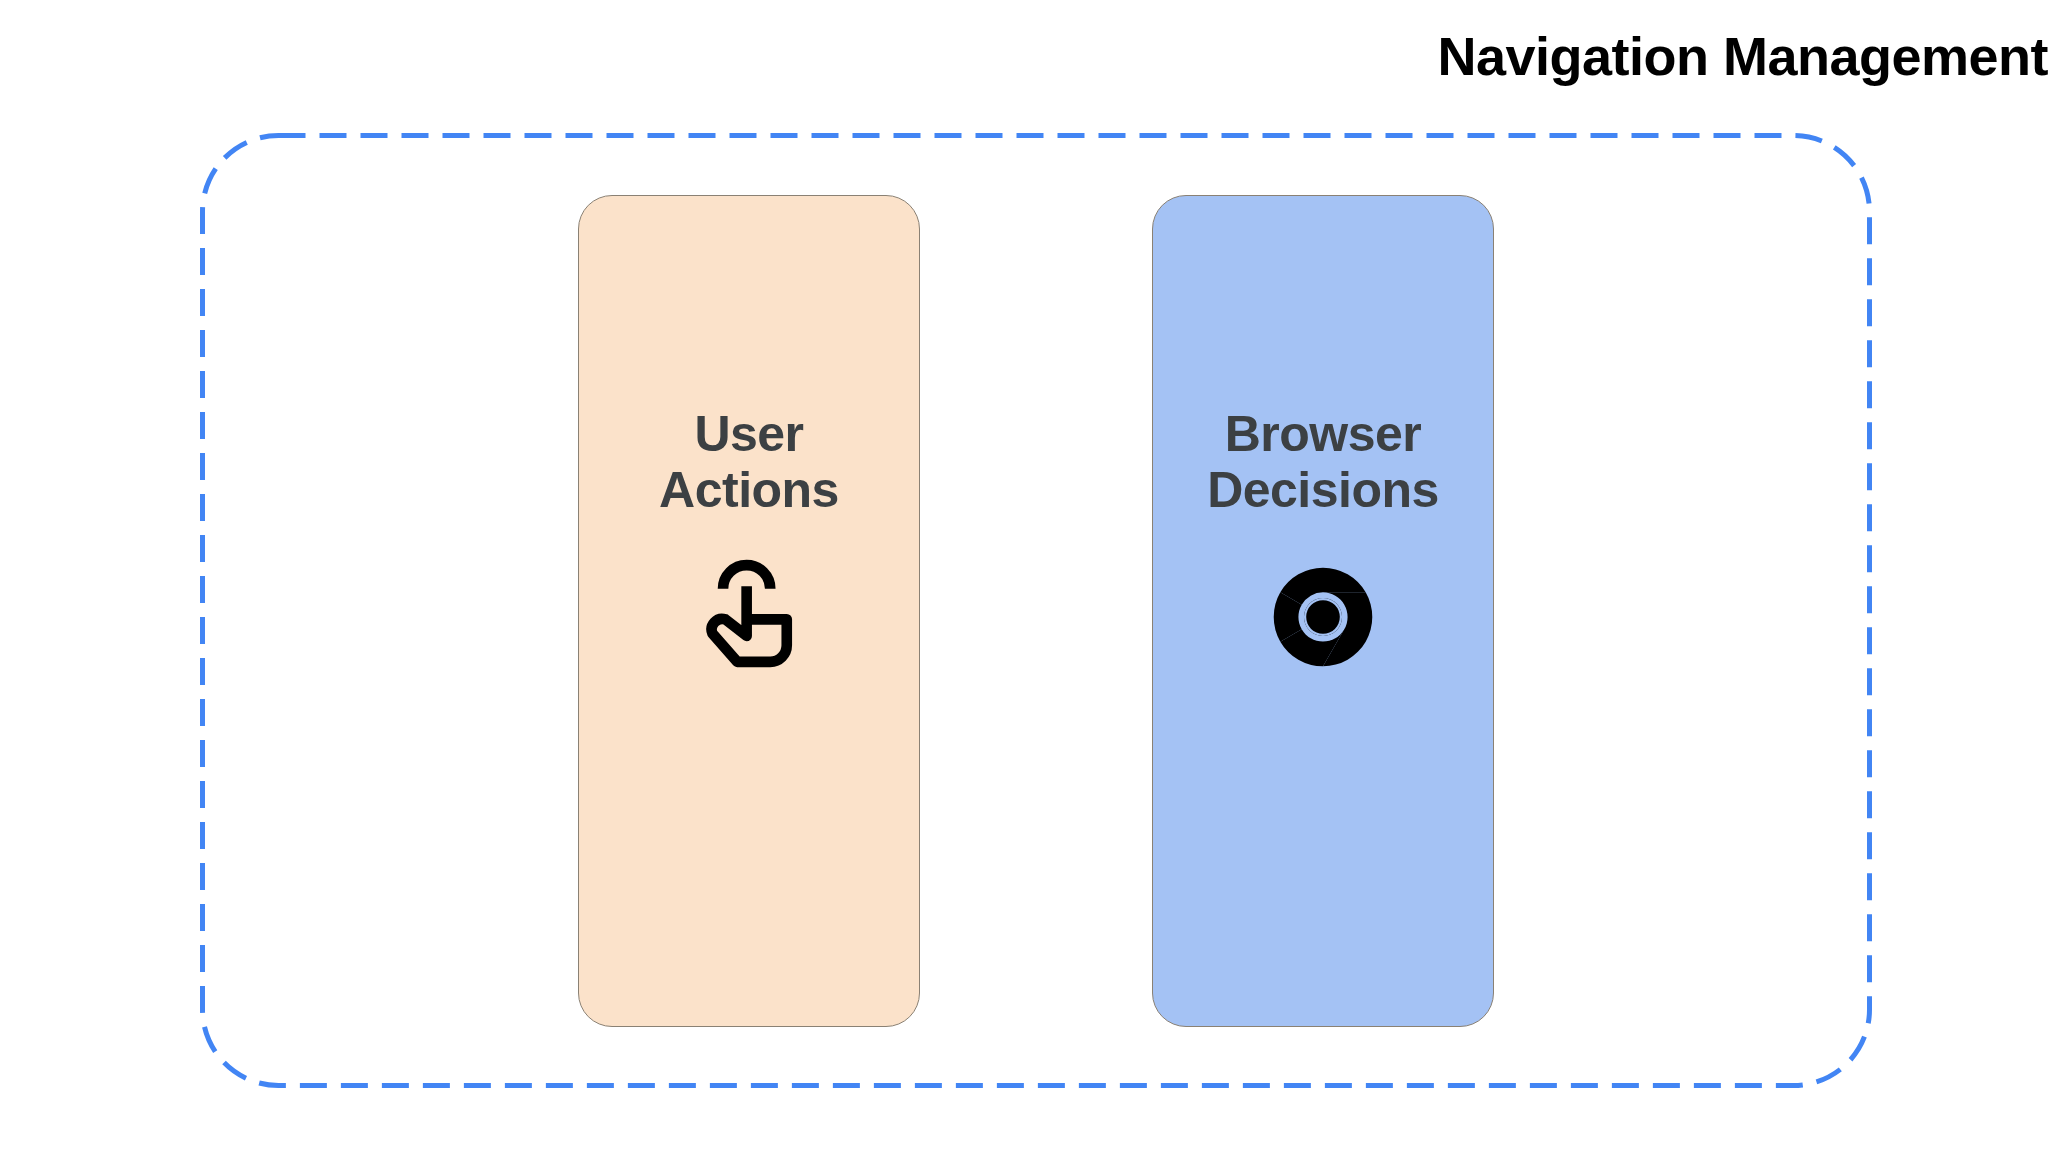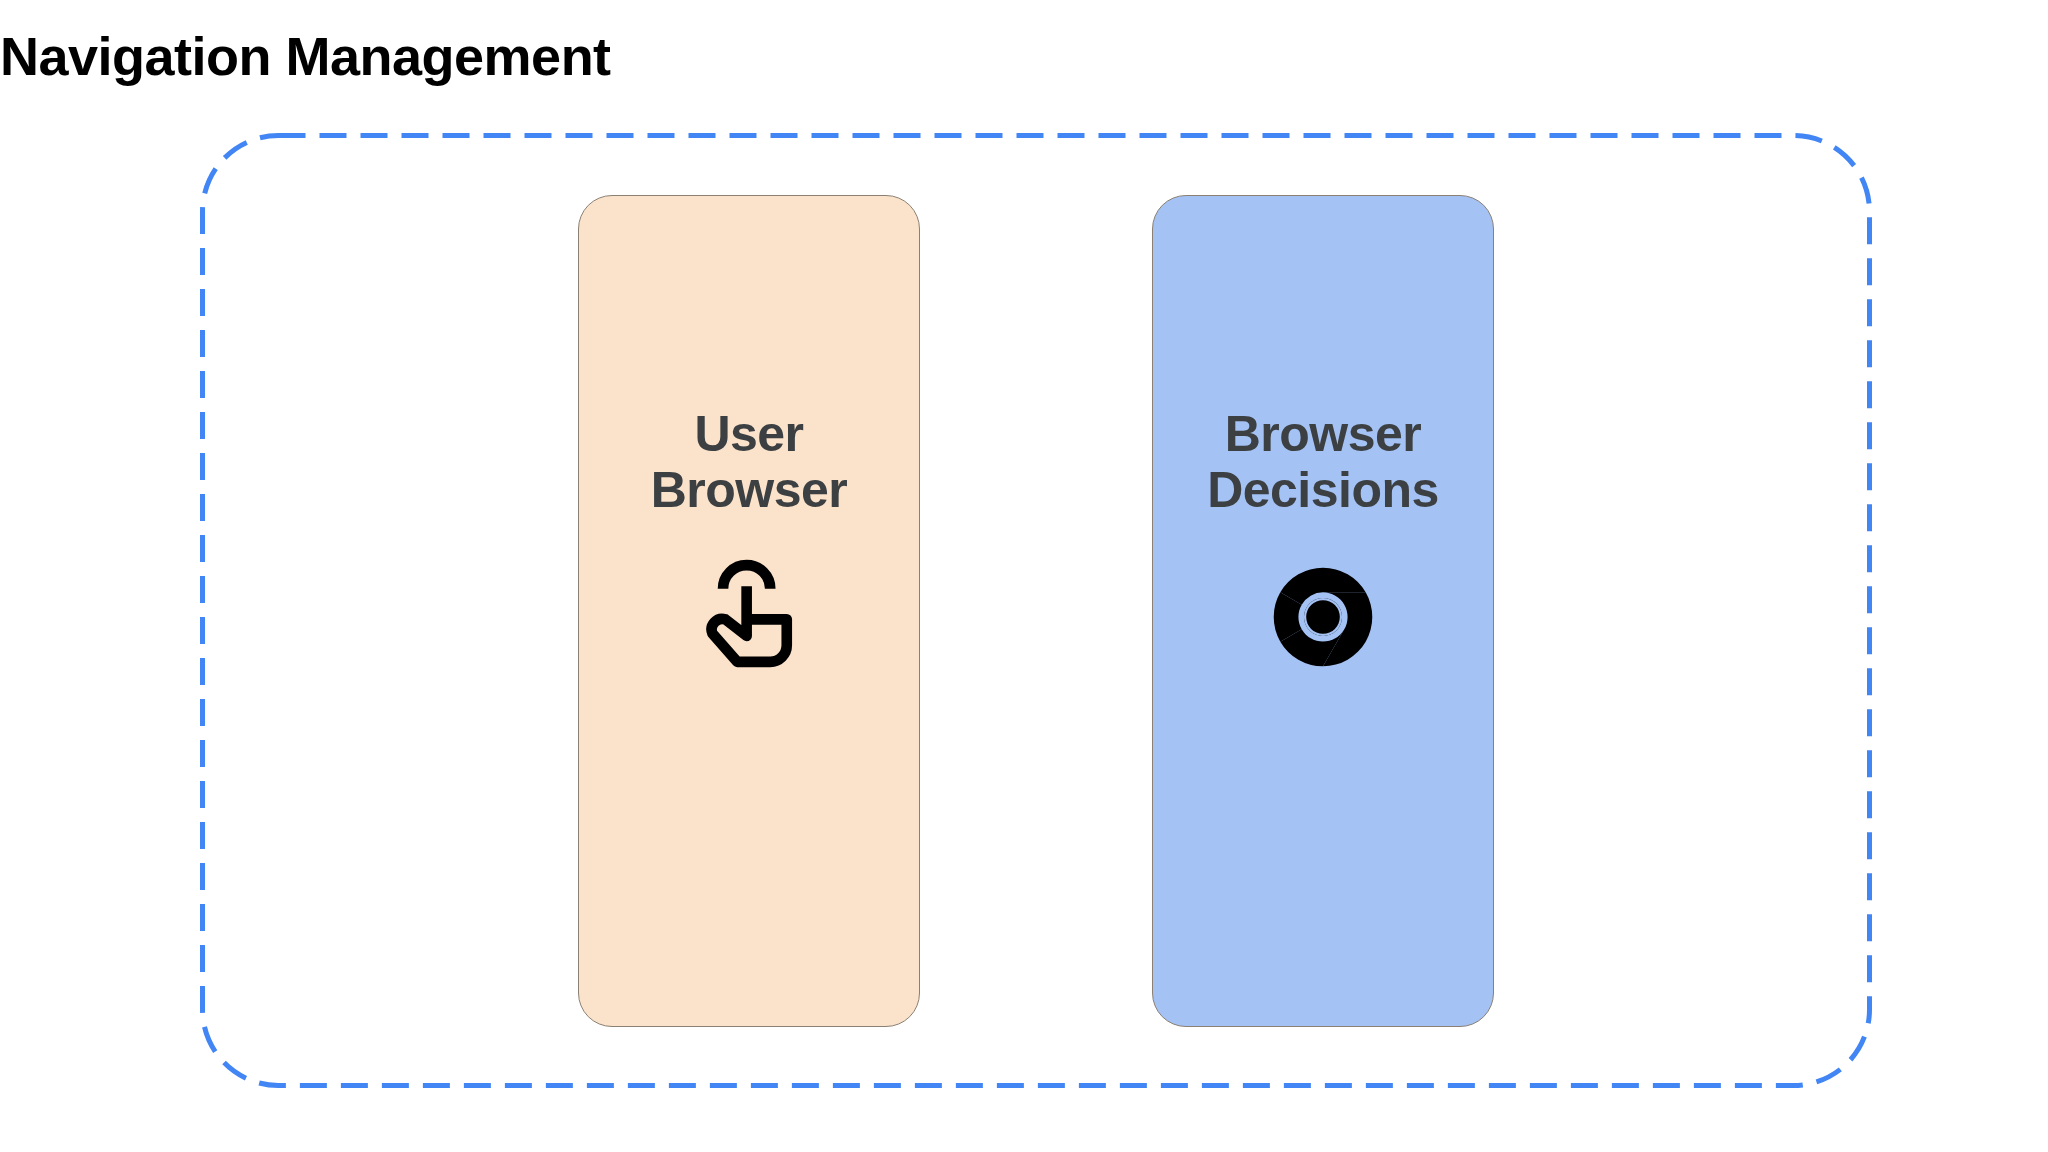--- a/index.html
+++ b/index.html
@@ -15,21 +15,21 @@
     overflow: hidden;
     position: relative;
   }
 
   
   .page-title {
     position: absolute;
     top: 24px;
     left: 0;
     width: 2048px;
-    text-align: left;
+    text-align: right;
     font-size: 54px;
     font-weight: bold;
     color: #000000;
     letter-spacing: -0.5px;
     line-height: 1.2;
   }
 
   
   .group-container {
     position: absolute;
@@ -108,21 +108,21 @@
 <div class="group-container">
   <svg class="dashed-svg" viewBox="0 0 1672 955" preserveAspectRatio="none">
     <rect x="2.5" y="2.5" width="1667" height="950" rx="76" ry="76" fill="none" stroke="#4285f4" stroke-width="5" stroke-dasharray="27 14" stroke-linecap="butt"></rect>
   </svg>
 </div>
 
 <div class="cards-row">
 
   <div class="card" id="card-0" style="background: rgb(251, 226, 202); border-color: rgb(138, 129, 116);">
     <div class="card-label" style="color: rgb(60, 64, 67);">User
-Browser</div>
+Actions</div>
     <div class="card-icon">
       <svg width="118" height="118" viewBox="0 0 100 100">
 
         <path d="M28 26 A20 20 0 0 1 68 26" fill="none" stroke="#000" stroke-width="9" stroke-linecap="butt"></path>
 
         <path d="M48 24 L48 66 L30 52 A9 9 0 0 0 19 64 L40 88 L68 88
                  A14 14 0 0 0 82 74 L82 52 L48 52" fill="none" stroke="#000" stroke-width="9" stroke-linejoin="round" stroke-linecap="butt"></path>
       </svg>
     </div>
   </div>

